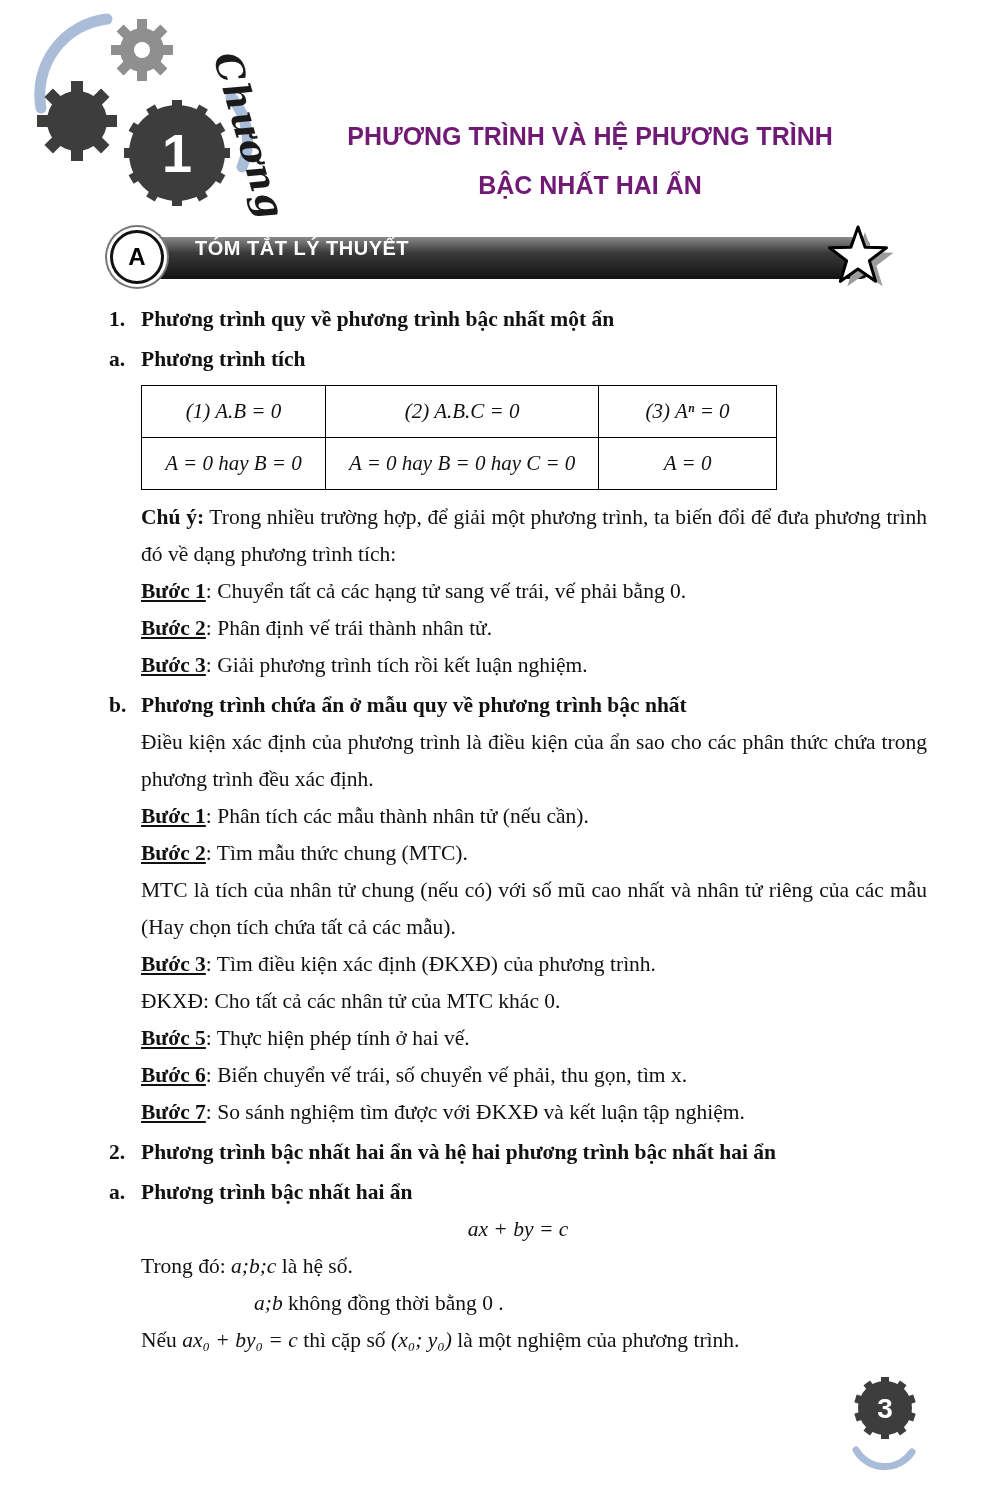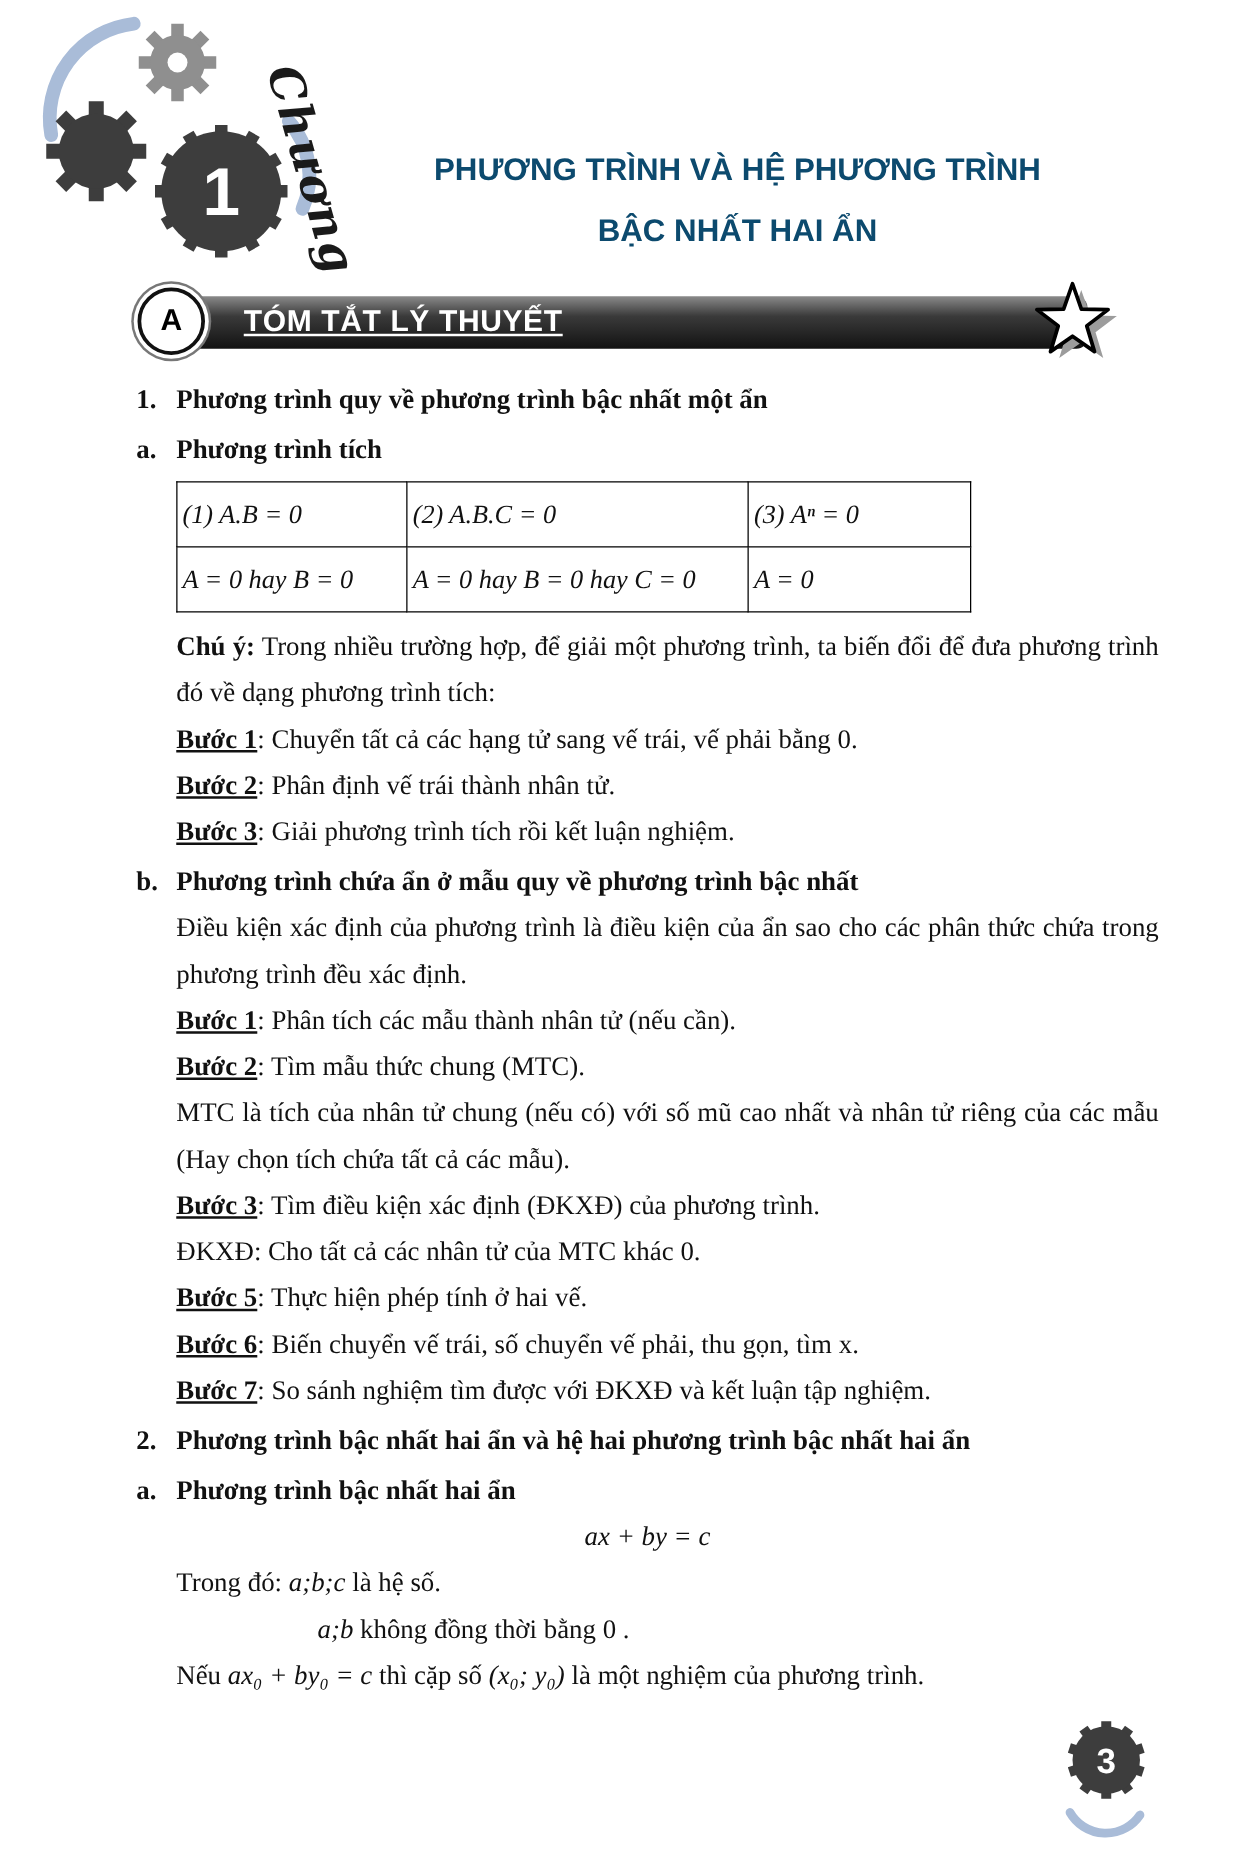--- a/index.html
+++ b/index.html
@@ -14,31 +14,31 @@
     position:absolute; left:232px; top:42px;
     transform:rotate(74deg); transform-origin:left top;
     font-family:"DejaVu Serif","Liberation Serif",serif;
     font-style:italic; font-weight:bold; font-size:37px; color:#1a1a1a;
     letter-spacing:2px; white-space:nowrap;
   }
   
   .chapter-title {
     position:absolute; top:112px; left:300px; width:580px;
     text-align:center; font-family:"Liberation Sans","DejaVu Sans",sans-serif;
-    font-weight:bold; font-size:25px; line-height:1.95; color:#0c4a6e;
+    font-weight:bold; font-size:25px; line-height:1.95; color:#701a75;
   }
   
   .section-a { position:absolute; top:237px; left:110px; width:760px; height:42px; }
   .section-a .bar {
     position:absolute; left:45px; right:0; top:0; bottom:0;
     background:linear-gradient(180deg,#8a8a8a 0%,#3a3a3a 38%,#121212 100%);
     border-radius:0 9px 9px 0;
-    display:flex; align-items:center; padding-left:40px;
+    display:flex; padding-left:40px;
     color:#fff; font-family:"Liberation Sans","DejaVu Sans",sans-serif;
-    font-weight:bold; font-size:24px; letter-spacing:0.5px;text-decoration:underline;
+    font-weight:bold; font-size:20px; letter-spacing:0.5px;
   }
   .section-a .badge {
     position:absolute; left:0; top:-7px; width:48px; height:48px; z-index:2;
     border-radius:50%; background:#fff; border:3px solid #111;
     box-shadow:0 0 0 3px #fff, 0 0 0 5px #777;
     display:flex; align-items:center; justify-content:center;
     font-family:"Liberation Sans","DejaVu Sans",sans-serif; font-weight:bold; font-size:24px; color:#000;
   }
   .section-a .star { position:absolute; right:-28px; top:-22px; z-index:3; }
   
@@ -49,21 +49,21 @@
   .content p { margin:0; }
   .heading { font-weight:bold; margin-top:3px !important; }
   .h-num { display:inline-block; width:32px; font-weight:bold; }
   .ind  { margin-left:32px !important; }
   .ind2 { margin-left:145px !important; }
   .step-label { font-weight:bold; text-decoration:underline; }
   .note-label { font-weight:bold; }
   i.m { font-style:italic; }
   .formula-table {
     border-collapse:collapse; margin:7px 0 9px 32px; width:636px;
-    text-align:left; font-size:21px;
+    text-align:center; font-size:21px;
   }
   .formula-table td { border:1.6px solid #000; padding:7px 4px; font-style:italic; }
   .formula-table td:nth-child(1){ width:29%; }
   .formula-table td:nth-child(2){ width:43%; }
   .formula-table td:nth-child(3){ width:28%; }
   .formula-line { text-align:center; font-style:italic; }
   
   .page-gear { position:absolute; left:838px; top:1368px; width:95px; height:105px; }
 </style>
 </head>

